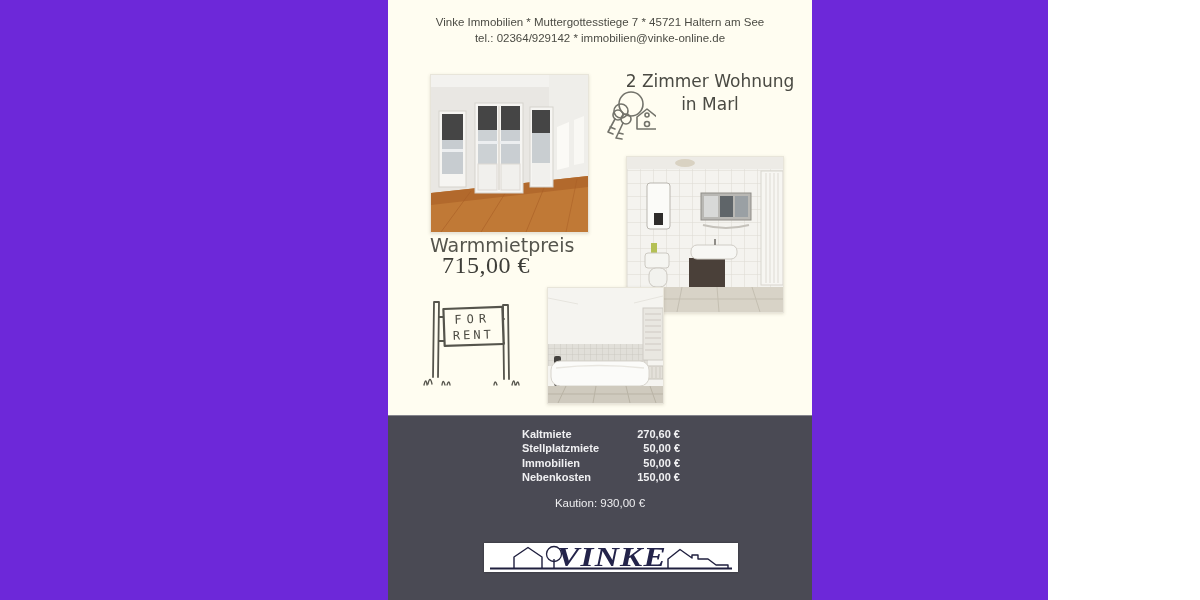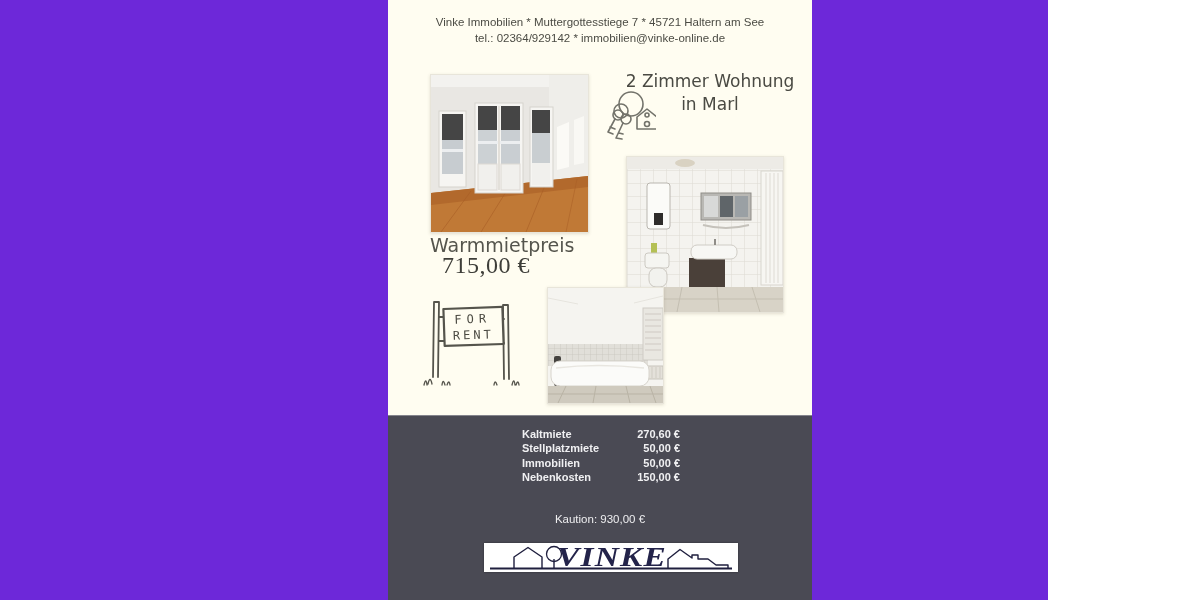--- a/index.html
+++ b/index.html
@@ -39,21 +39,21 @@
 
   
   .footer { position:absolute; left:0; top:415px; width:424px; height:185px;
             background:#4a4a54; border-top:1px solid #84848c; z-index:4; }
 
   .costs { position:absolute; left:134px; top:11px; width:158px; }
   .cost-row { display:flex; justify-content:space-between; font-size:11px;
               line-height:14.4px; color:#f0f0f2;font-weight:bold; }
   .cost-row .val { text-align:right; }
 
-  .deposit { position:absolute; left:0; top:97px; width:424px; text-align:center;
+  .deposit { position:absolute; left:0; top:81px; width:424px; text-align:center;
              font-size:11.5px; color:#eeeef0; }
 
   .brand { position:absolute; left:96px; top:127px; width:254px; height:29px;
            background:#ffffff; box-shadow:0 0 2px rgba(0,0,0,.4); }
   .brand svg { display:block; }
 </style>
 </head>
 <body>
 
 <div class="page">

